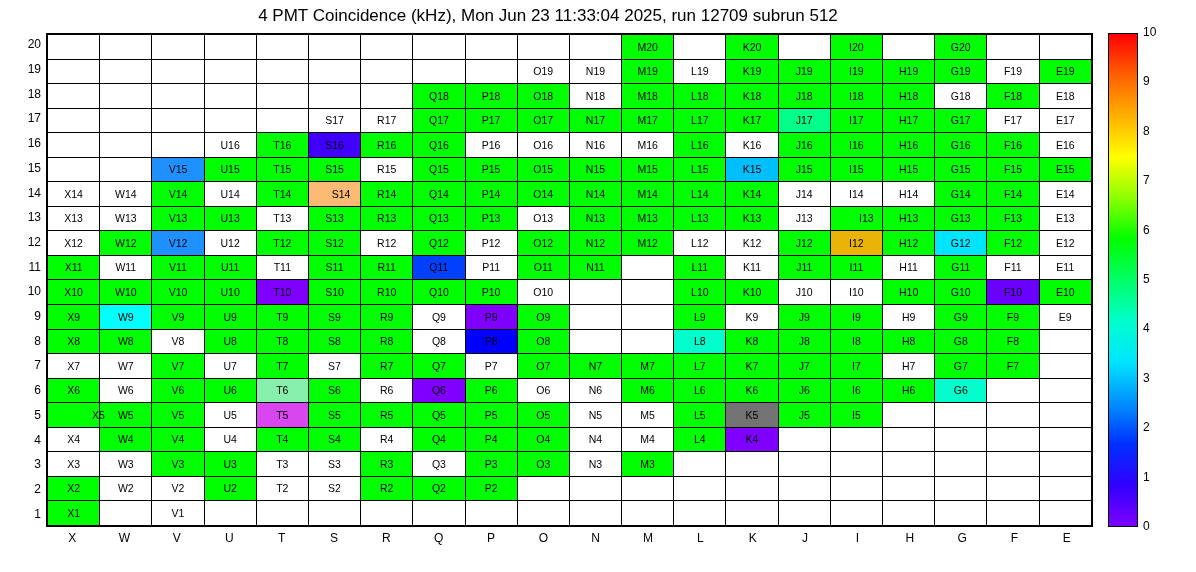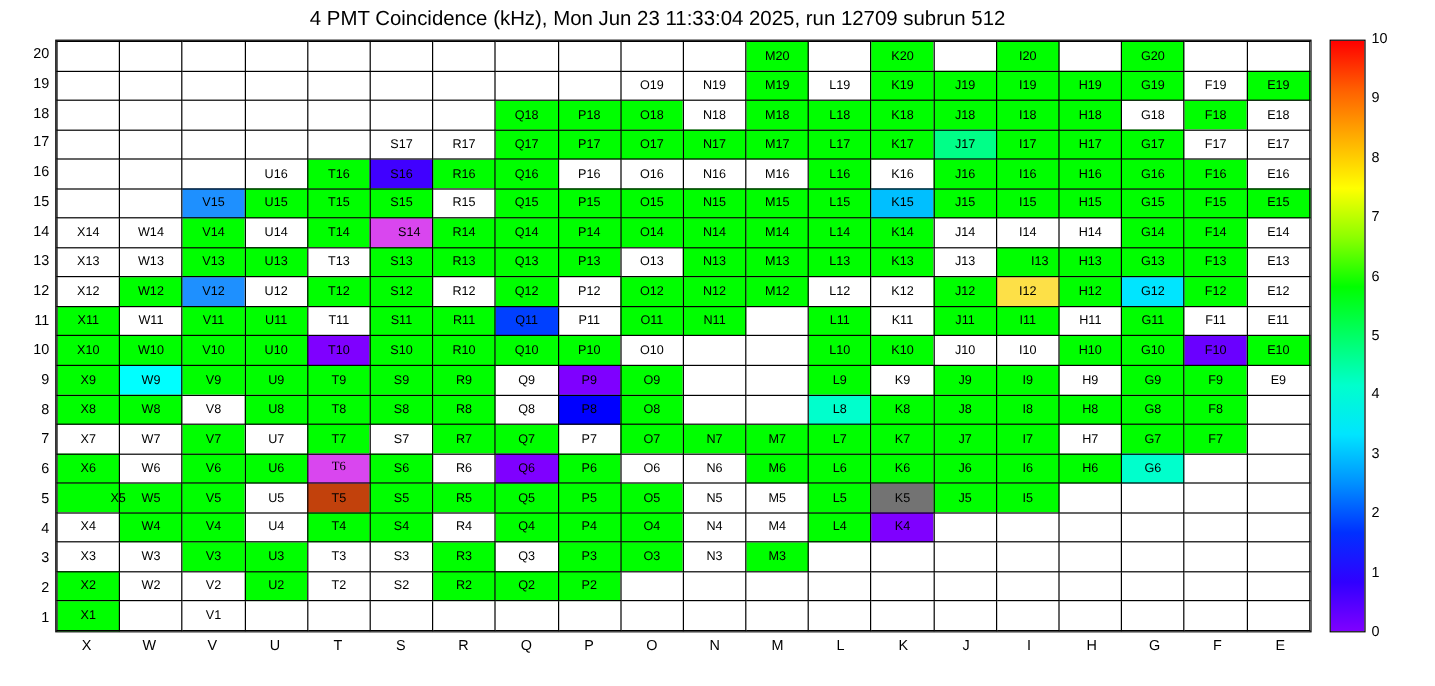--- a/index.html
+++ b/index.html
@@ -222,21 +222,21 @@
             <td style="background: rgb(0, 255, 0);">G15</td>
             <td style="background: rgb(0, 255, 0);">F15</td>
             <td style="background: rgb(0, 255, 0);">E15</td>
           </tr>
           <tr>
             <td style="background: rgb(255, 255, 255);">X14</td>
             <td style="background: rgb(255, 255, 255);">W14</td>
             <td style="background: rgb(0, 255, 0);">V14</td>
             <td style="background: rgb(255, 255, 255);">U14</td>
             <td style="background: rgb(0, 255, 0); text-align: center;">T14</td>
-            <td style="background: #d946ef; padding-left: 13px;">S14</td>
+            <td style="background: #fdba74; padding-left: 13px;">S14</td>
             <td style="background: rgb(0, 255, 0);">R14</td>
             <td style="background: rgb(0, 255, 0);">Q14</td>
             <td style="background: rgb(0, 255, 0);">P14</td>
             <td style="background: rgb(0, 255, 0);">O14</td>
             <td style="background: rgb(0, 255, 0);">N14</td>
             <td style="background: rgb(0, 255, 0);">M14</td>
             <td style="background: rgb(0, 255, 0);">L14</td>
             <td style="background: rgb(0, 255, 0);">K14</td>
             <td style="background: rgb(255, 255, 255);">J14</td>
             <td style="background: rgb(255, 255, 255);">I14</td>
@@ -276,21 +276,21 @@
             <td style="background: rgb(0, 255, 0);">S12</td>
             <td style="background: rgb(255, 255, 255);">R12</td>
             <td style="background: rgb(0, 255, 0);">Q12</td>
             <td style="background: rgb(255, 255, 255);">P12</td>
             <td style="background: rgb(0, 255, 0);">O12</td>
             <td style="background: rgb(0, 255, 0);">N12</td>
             <td style="background: rgb(0, 255, 0);">M12</td>
             <td style="background: rgb(255, 255, 255);">L12</td>
             <td style="background: rgb(255, 255, 255);">K12</td>
             <td style="background: rgb(0, 255, 0);">J12</td>
-            <td style="background: #fde047;">I12</td>
+            <td style="background: #eab308;">I12</td>
             <td style="background: rgb(0, 255, 0);">H12</td>
             <td style="background: rgb(0, 229, 255);">G12</td>
             <td style="background: rgb(0, 255, 0);">F12</td>
             <td style="background: rgb(255, 255, 255);">E12</td>
           </tr>
           <tr>
             <td style="background: rgb(0, 255, 0);">X11</td>
             <td style="background: rgb(255, 255, 255);">W11</td>
             <td style="background: rgb(0, 255, 0);">V11</td>
             <td style="background: rgb(0, 255, 0);">U11</td>
@@ -397,21 +397,21 @@
             <td style="background: rgb(255, 255, 255);">H7</td>
             <td style="background: rgb(0, 255, 0);">G7</td>
             <td style="background: rgb(0, 255, 0);">F7</td>
             <td style="background: rgb(255, 255, 255);"></td>
           </tr>
           <tr>
             <td style="background: rgb(0, 255, 0);">X6</td>
             <td style="background: rgb(255, 255, 255);">W6</td>
             <td style="background: rgb(0, 255, 0);">V6</td>
             <td style="background: rgb(0, 255, 0);">U6</td>
-            <td style="background: #d946ef; font-family: Liberation Serif, serif;">T6</td>
+            <td style="background: #86efac;">T6</td>
             <td style="background: rgb(0, 255, 0);">S6</td>
             <td style="background: rgb(255, 255, 255);">R6</td>
             <td style="background: rgb(127, 0, 255);">Q6</td>
             <td style="background: rgb(0, 255, 0);">P6</td>
             <td style="background: rgb(255, 255, 255);">O6</td>
             <td style="background: rgb(255, 255, 255);">N6</td>
             <td style="background: rgb(0, 255, 0);">M6</td>
             <td style="background: rgb(0, 255, 0);">L6</td>
             <td style="background: rgb(0, 255, 0);">K6</td>
             <td style="background: rgb(0, 255, 0);">J6</td>
@@ -419,21 +419,21 @@
             <td style="background: rgb(0, 255, 0);">H6</td>
             <td style="background: rgb(0, 255, 204);">G6</td>
             <td style="background: rgb(255, 255, 255);"></td>
             <td style="background: rgb(255, 255, 255);"></td>
           </tr>
           <tr>
             <td style="background: rgb(0, 255, 0); padding-left: 44px;">X5</td>
             <td style="background: rgb(0, 255, 0);">W5</td>
             <td style="background: rgb(0, 255, 0);">V5</td>
             <td style="background: rgb(255, 255, 255);">U5</td>
-            <td style="background: #c2410c;">T5</td>
+            <td style="background: #d946ef;">T5</td>
             <td style="background: rgb(0, 255, 0);">S5</td>
             <td style="background: rgb(0, 255, 0);">R5</td>
             <td style="background: rgb(0, 255, 0);">Q5</td>
             <td style="background: rgb(0, 255, 0);">P5</td>
             <td style="background: rgb(0, 255, 0);">O5</td>
             <td style="background: rgb(255, 255, 255);">N5</td>
             <td style="background: rgb(255, 255, 255);">M5</td>
             <td style="background: rgb(0, 255, 0);">L5</td>
             <td style="background: #737373;">K5</td>
             <td style="background: rgb(0, 255, 0);">J5</td>

